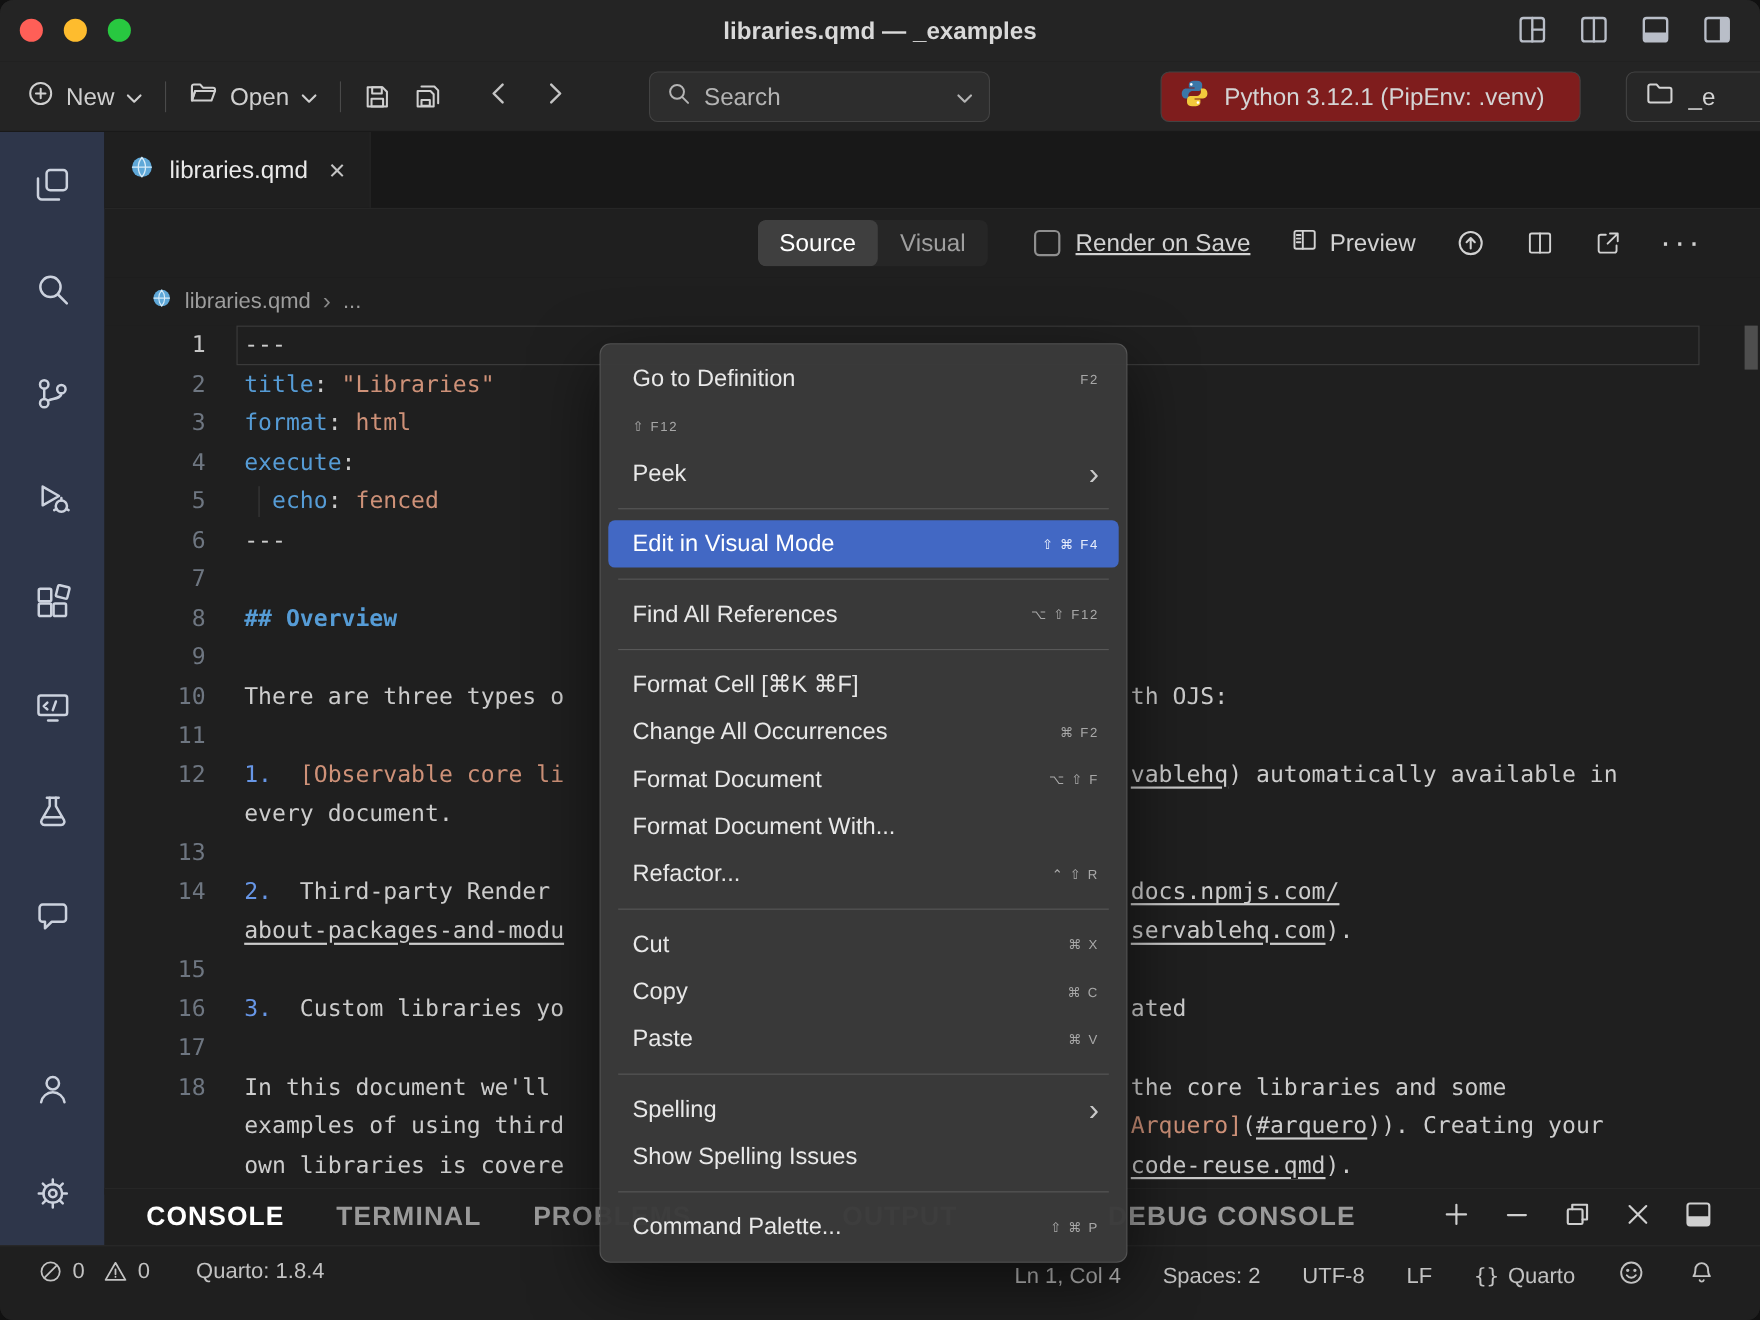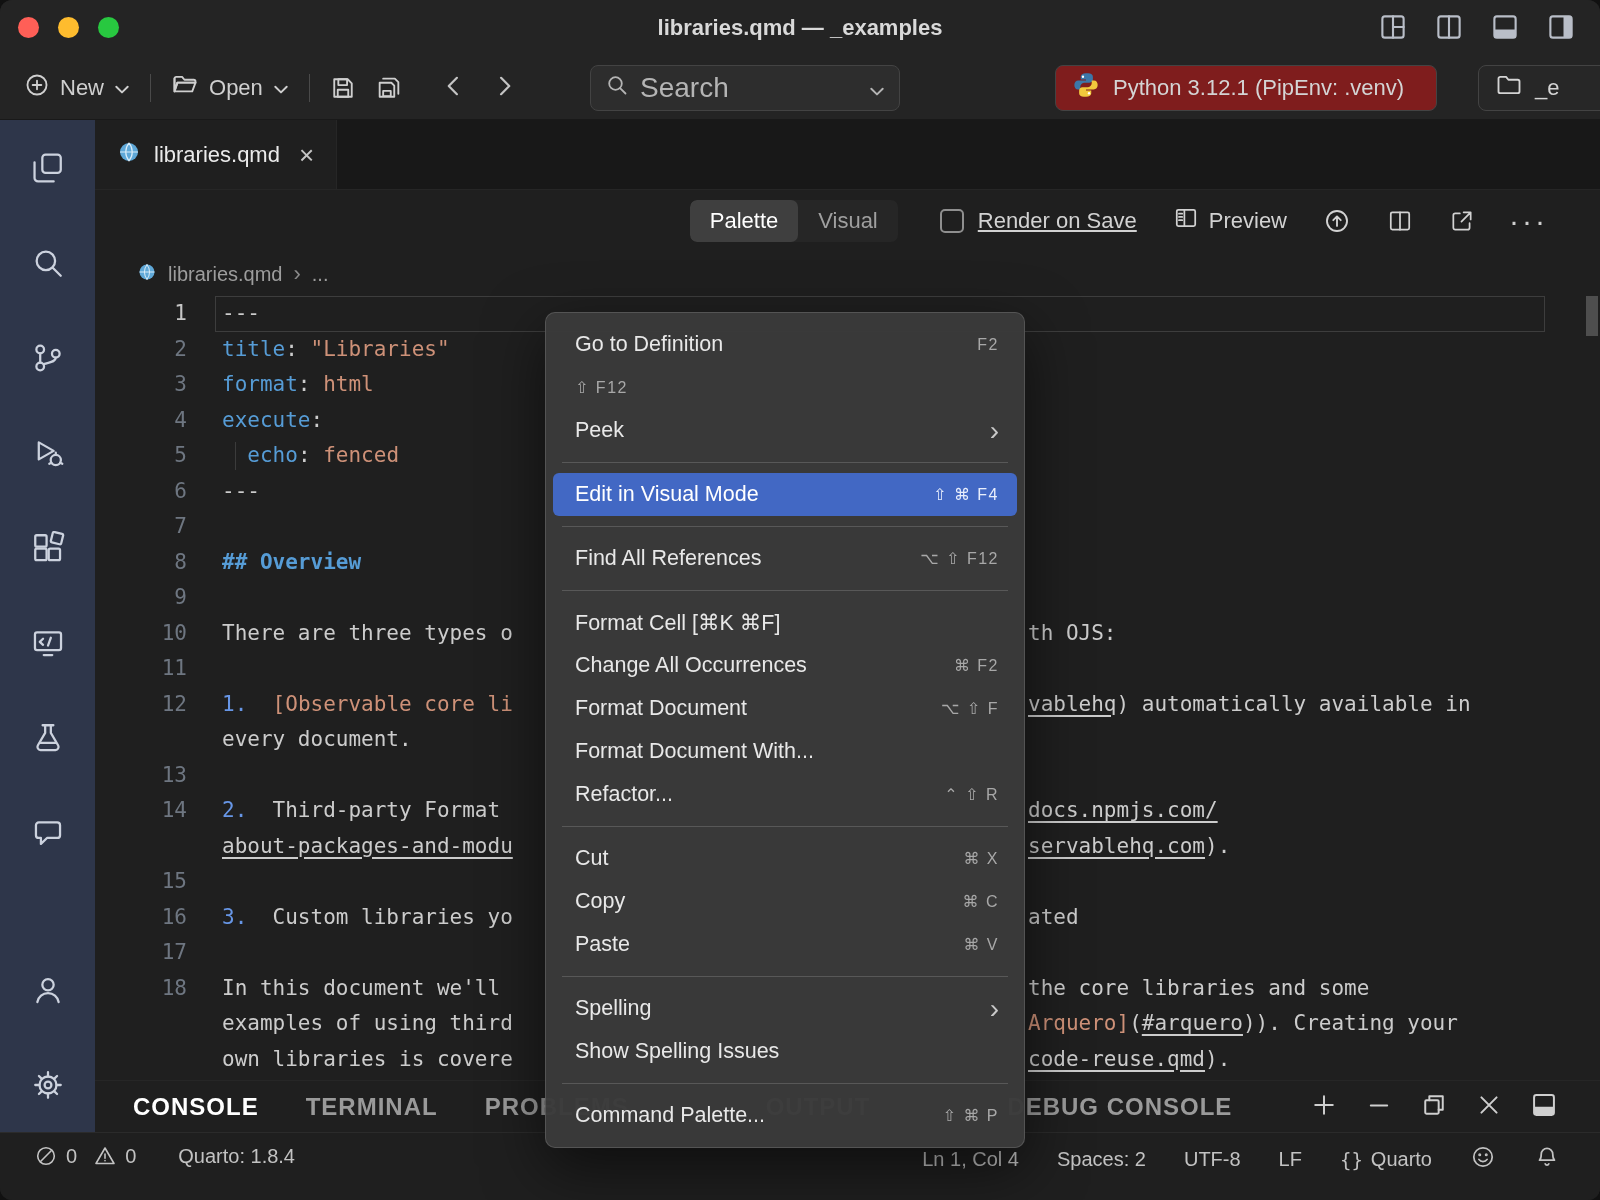--- a/index.html
+++ b/index.html
@@ -15,21 +15,21 @@
   .win-title { position:absolute; left:0; right:0; top:0; height:56px; line-height:56px; text-align:center; color:#d9d9d9; font-size:22px; font-weight:bold; }
   .tb-icons { position:absolute; right:24px; top:12px; display:flex; gap:26px; color:#b9bec8; }
   .tb-icons svg { display:block; }
 
   
   .toolbar { position:absolute; top:56px; left:0; width:1600px; height:64px; background:#242424; border-bottom:1px solid #191919; display:flex; align-items:center; padding:0 14px; color:#cfcfcf; }
   .tb-btn { display:flex; align-items:center; gap:10px; padding:8px 10px; border-radius:6px; font-size:22px; }
   .tb-sep { width:1px; height:28px; background:#4a4a4a; margin:0 10px; }
   .icon-only { padding:8px 9px; }
   .nav-group { display:flex; gap:22px; margin-left:28px; color:#c4c4c4; }
-  .searchbox { position:absolute; left:590px; top:9px; width:310px; height:46px; background:#2d2d2d; border:1px solid #434343; border-radius:8px; display:flex; align-items:center; padding:0 14px; gap:11px; color:#b4b4b4; font-size:28px; }
+  .searchbox { position:absolute; left:590px; top:9px; width:310px; height:46px; background:#2d2d2d; border:1px solid #434343; border-radius:8px; display:flex; align-items:center; padding:0 14px; gap:11px; color:#b4b4b4; font-size:22px; }
   .searchbox .chev { margin-left:auto; }
   .interp { position:absolute; left:1055px; top:9px; width:382px; height:46px; border:1px solid #434343; background:#7f1d1d; border-radius:8px; display:flex; align-items:center; gap:13px; padding:0 16px; color:#d4d4d4; font-size:22px; white-space:nowrap; overflow:hidden; }
   .workspace { position:absolute; left:1478px; top:9px; width:150px; height:46px; border:1px solid #434343; background:#272727; border-radius:8px; display:flex; align-items:center; gap:12px; padding:0 16px; color:#d4d4d4; font-size:22px; overflow:hidden; }
 
   
   .activitybar { position:absolute; left:0; top:120px; width:95px; bottom:68px; background:#2e364a; display:flex; flex-direction:column; align-items:center; }
   .ab-icon { width:95px; height:95px; flex:0 0 95px; display:flex; align-items:center; justify-content:center; color:#ccd2de; }
   .ab-spacer { margin-top:auto; }
 
   
@@ -75,21 +75,21 @@
   .sb-item { display:flex; align-items:center; gap:8px; }
   .sb-left { display:flex; align-items:center; gap:16px; }
   .sb-quarto { margin-left:26px; }
   .sb-right { margin-left:auto; display:flex; align-items:center; gap:38px; }
   .braces { font-family:"DejaVu Sans Mono",monospace; font-size:19px; }
 
   
   .ctx { position:absolute; left:545px; top:312px; width:480px; background:rgba(58,58,58,0.97); border:1px solid rgba(255,255,255,0.14); border-radius:10px; padding:10px 0; box-shadow:0 20px 60px rgba(0,0,0,0.55); color:#e8e8e8; font-size:21.5px; z-index:50; }
   .ctx-item { height:43px; display:flex; align-items:center; padding:0 18px 0 22px; margin:0 7px; border-radius:6px; }
   .ctx-item .lab { flex:1; white-space:nowrap; }
-  .ctx-item .sc { color:#a8a8a8; font-size:16px; letter-spacing:1.5px; white-space:nowrap; }
+  .ctx-item .sc { color:#a8a8a8; font-size:12px; letter-spacing:1.5px; white-space:nowrap; }
   .ctx-item .sub { color:#c9c9c9; font-size:28px; line-height:1; }
   .ctx-item.hl { background:#4268c4; color:#fff; }
   .ctx-item.hl .sc { color:#e8eefc; }
   .ctx-sep { height:1px; background:rgba(255,255,255,0.16); margin:10px 16px; }
 
   svg { stroke-linecap:round; stroke-linejoin:round; }
 </style>
 </head>
 <body>
 
@@ -282,21 +282,21 @@
             <circle cx="12" cy="12" r="9" fill="#5fa8d8"></circle>
             <path d="M3.5 12h17 M12 3.2a13.5 13.5 0 0 1 0 17.6 M12 3.2a13.5 13.5 0 0 0 0 17.6" stroke="#d8ecf9" stroke-width="1.2" fill="none"></path>
           </svg></span>
       <span>libraries.qmd</span>
       <span class="close">×</span>
     </div>
   </div>
 
   <div class="editor-toolbar">
     <div class="seg">
-      <div class="seg-item active">Palette</div>
+      <div class="seg-item active">Source</div>
       <div class="seg-item">Visual</div>
     </div>
     <div class="cbx"></div>
     <span class="rol">Render on Save</span>
     <div class="et-item">
       <span><svg width="26" height="26" viewBox="0 0 24 24" fill="none" stroke="currentColor" stroke-width="1.6">
             <rect x="3.5" y="4.5" width="17" height="15" rx="1.5"></rect>
             <line x1="10.5" y1="4.5" x2="10.5" y2="19.5"></line>
             <path d="M5.5 8h3 M5.5 11h3 M5.5 14h3"></path>
           </svg></span>
@@ -387,21 +387,21 @@
       <div class="code-row">
         <div class="gutter"></div>
         <div class="content"><span class="tok-plain">every document.</span></div>
       </div>
       <div class="code-row">
         <div class="gutter">13</div>
         <div class="content"></div>
       </div>
       <div class="code-row">
         <div class="gutter">14</div>
-        <div class="content"><span class="tok-num">2.</span><span class="tok-plain">  Third-party Format</span><span class="rfrag"><span class="tok-link">docs.npmjs.com/</span></span></div>
+        <div class="content"><span class="tok-num">2.</span><span class="tok-plain">  Third-party Render</span><span class="rfrag"><span class="tok-link">docs.npmjs.com/</span></span></div>
       </div>
       <div class="code-row">
         <div class="gutter"></div>
         <div class="content"><span class="tok-link">about-packages-and-modu</span><span class="rfrag"><span class="tok-link">servablehq.com</span><span class="tok-plain">).</span></span></div>
       </div>
       <div class="code-row">
         <div class="gutter">15</div>
         <div class="content"></div>
       </div>
       <div class="code-row">

